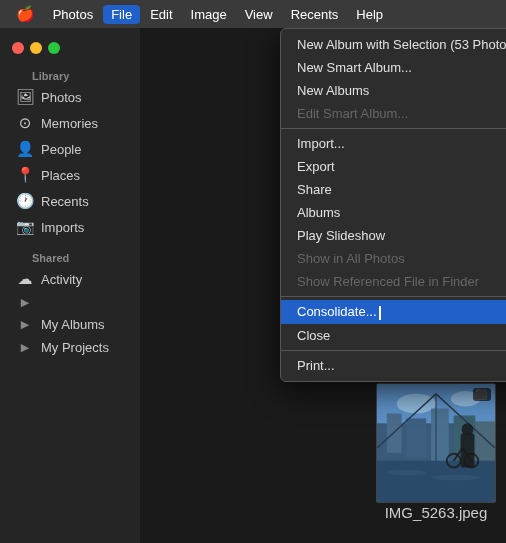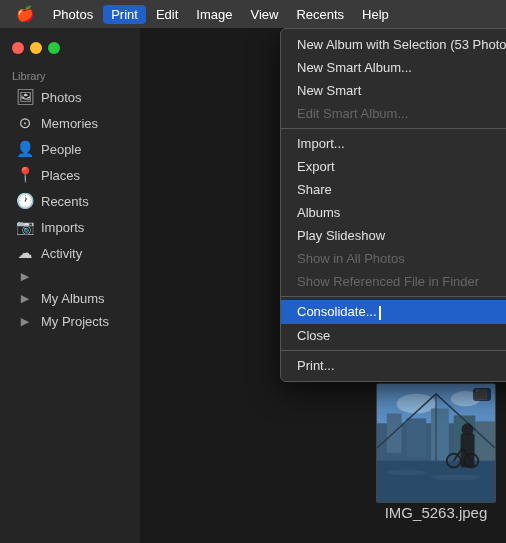--- a/index.html
+++ b/index.html
@@ -74,24 +74,25 @@
       height: 12px;
       border-radius: 50%;
     }
     .traffic-light.red { background: #ff5f57; }
     .traffic-light.yellow { background: #febc2e; }
     .traffic-light.green { background: #28c840; }
 
     .sidebar-section-label {
       color: #888;
       font-size: 11px;
-      font-weight: 400;
+      font-weight: 700;
       padding: 6px 12px 2px 12px;
       text-transform: none;
       letter-spacing: 0;
+      margin-left: 20px;
     }
 
     .sidebar-item {
       display: flex;
       align-items: center;
       gap: 7px;
       padding: 4px 12px;
       color: #ccc;
       font-size: 13px;
       cursor: pointer;
@@ -215,21 +216,21 @@
       font-size: 10px;
       color: #fff;
     }
   </style>
 </head>
 <body>
 
 <div class="menubar">
   <span class="menubar-apple">🍎</span>
   <span class="menubar-item">Photos</span>
-  <span class="menubar-item active">Print</span>
+  <span class="menubar-item active">File</span>
   <span class="menubar-item">Edit</span>
   <span class="menubar-item">Image</span>
   <span class="menubar-item">View</span>
   <span class="menubar-item">Recents</span>
   <span class="menubar-item">Help</span>
 </div>
 
 <div class="app-body">
 
   <div class="sidebar">
@@ -259,20 +260,21 @@
     </div>
     <div class="sidebar-item">
       <span class="icon">🕐</span>
       <span>Recents</span>
     </div>
     <div class="sidebar-item">
       <span class="icon">📷</span>
       <span>Imports</span>
     </div>
 
+    <div class="sidebar-section-label" style="margin-top:6px;">Shared</div>
     <div class="sidebar-item">
       <span class="icon">☁</span>
       <span>Activity</span>
     </div>
 
     <div class="sidebar-item">
       <span class="icon" style="font-size:11px; color:#888;">▶</span>
     </div>
     <div class="sidebar-item">
       <span class="icon" style="font-size:11px; color:#888;">▶</span>
@@ -332,21 +334,21 @@
 
         <div class="menu-item">
           <span>New Album with Selection (53 Photos)</span>
 
         </div>
         <div class="menu-item">
           <span>New Smart Album...</span>
 
         </div>
         <div class="menu-item">
-          <span>New Smart</span>
+          <span>New Albums</span>
 
         </div>
         <div class="menu-item disabled">
           <span>Edit Smart Album...</span>
         </div>
 
         <div class="menu-separator"></div>
 
         <div class="menu-item">
           <span>Import...</span>

